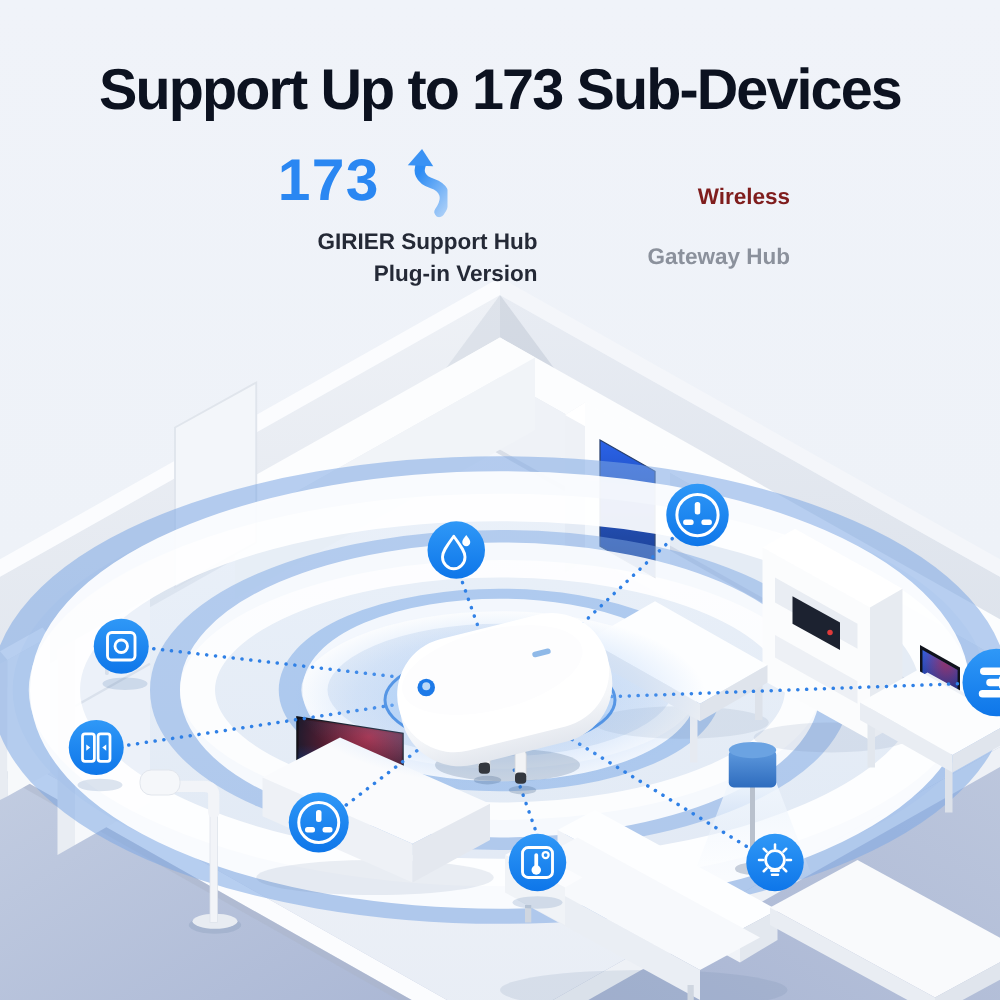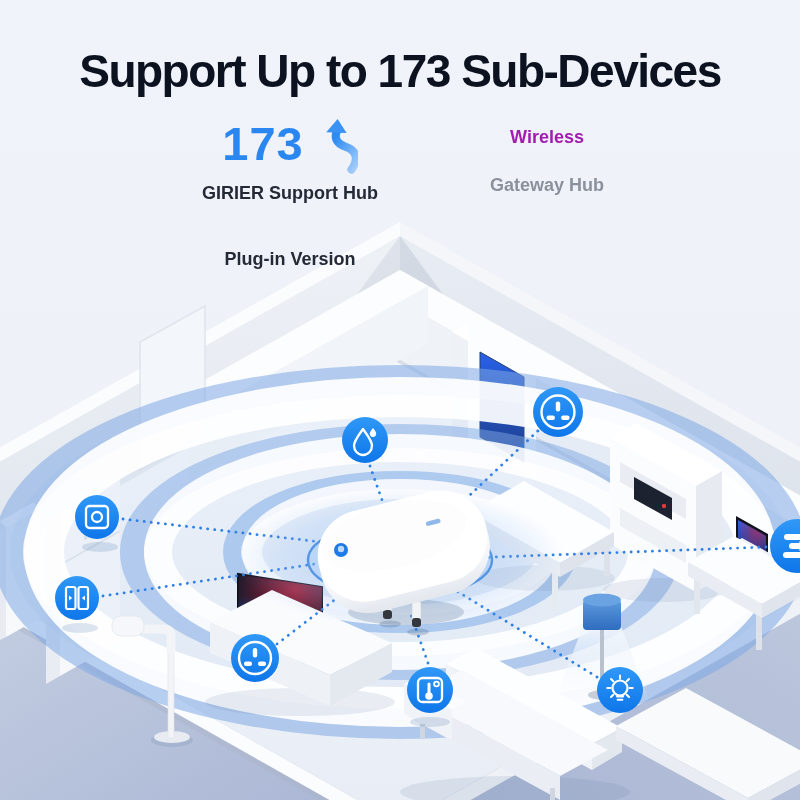--- a/index.html
+++ b/index.html
@@ -2,30 +2,30 @@
 <html><head>
 <meta charset="utf-8">
 <style>
   html,body{margin:0;padding:0;}
   body{width:800px;height:800px;overflow:hidden;font-family:"Liberation Sans",sans-serif;}
   .canvas{position:relative;width:800px;height:800px;background:#f1f4fa;overflow:hidden;}
   svg.scene{position:absolute;left:0;top:0;z-index:0;display:block;}
   .overlay{position:absolute;left:0;top:0;width:800px;z-index:2;}
   .title{position:absolute;left:0;top:44px;width:800px;text-align:center;
          font-size:46px;font-weight:800;letter-spacing:-1.5px;color:#0c1220;}
-  .col{position:absolute;text-align:center;}
+  .col{position:absolute;text-align:right;}
   .col-plugin{left:150px;top:120px;width:280px;}
   .col-wireless{left:462px;top:124px;width:170px;}
   .count-row{display:flex;align-items:flex-start;justify-content:center;gap:10px;height:52px;}
   .count-blue{font-size:47px;font-weight:800;color:#2a87f2;line-height:1;letter-spacing:1px;}
   .count-gray{font-size:40px;font-weight:800;color:#7b828d;line-height:1;letter-spacing:2px;}
   .arrow-wrap{width:44px;height:56px;margin-top:-2px;}
   .lbl-dark{font-size:18px;font-weight:700;color:#242936;line-height:1.45;margin-top:8px;}
-  .lbl-dark2{font-size:18px;font-weight:700;color:#242936;line-height:1.45;margin-top:40px;}
-  .lbl-gray{font-size:18px;font-weight:700;color:#a21caf;line-height:1.5;margin-top:0;}
+  .lbl-dark2{font-size:18px;font-weight:700;color:#242936;line-height:1.45;}
+  .lbl-gray{font-size:18px;font-weight:700;color:#7f1d1d;line-height:1.5;margin-top:20px;}
   .lbl-gray2{font-size:18px;font-weight:700;color:#8b919c;line-height:1.5;margin-top:21px;}
 </style>
 </head>
 <body>
 
 <div class="canvas">
 
 <svg class="scene" width="800" height="800" viewBox="0 0 800 800">
   <defs>
     <linearGradient id="bgG" x1="0" y1="0" x2="0" y2="1">

